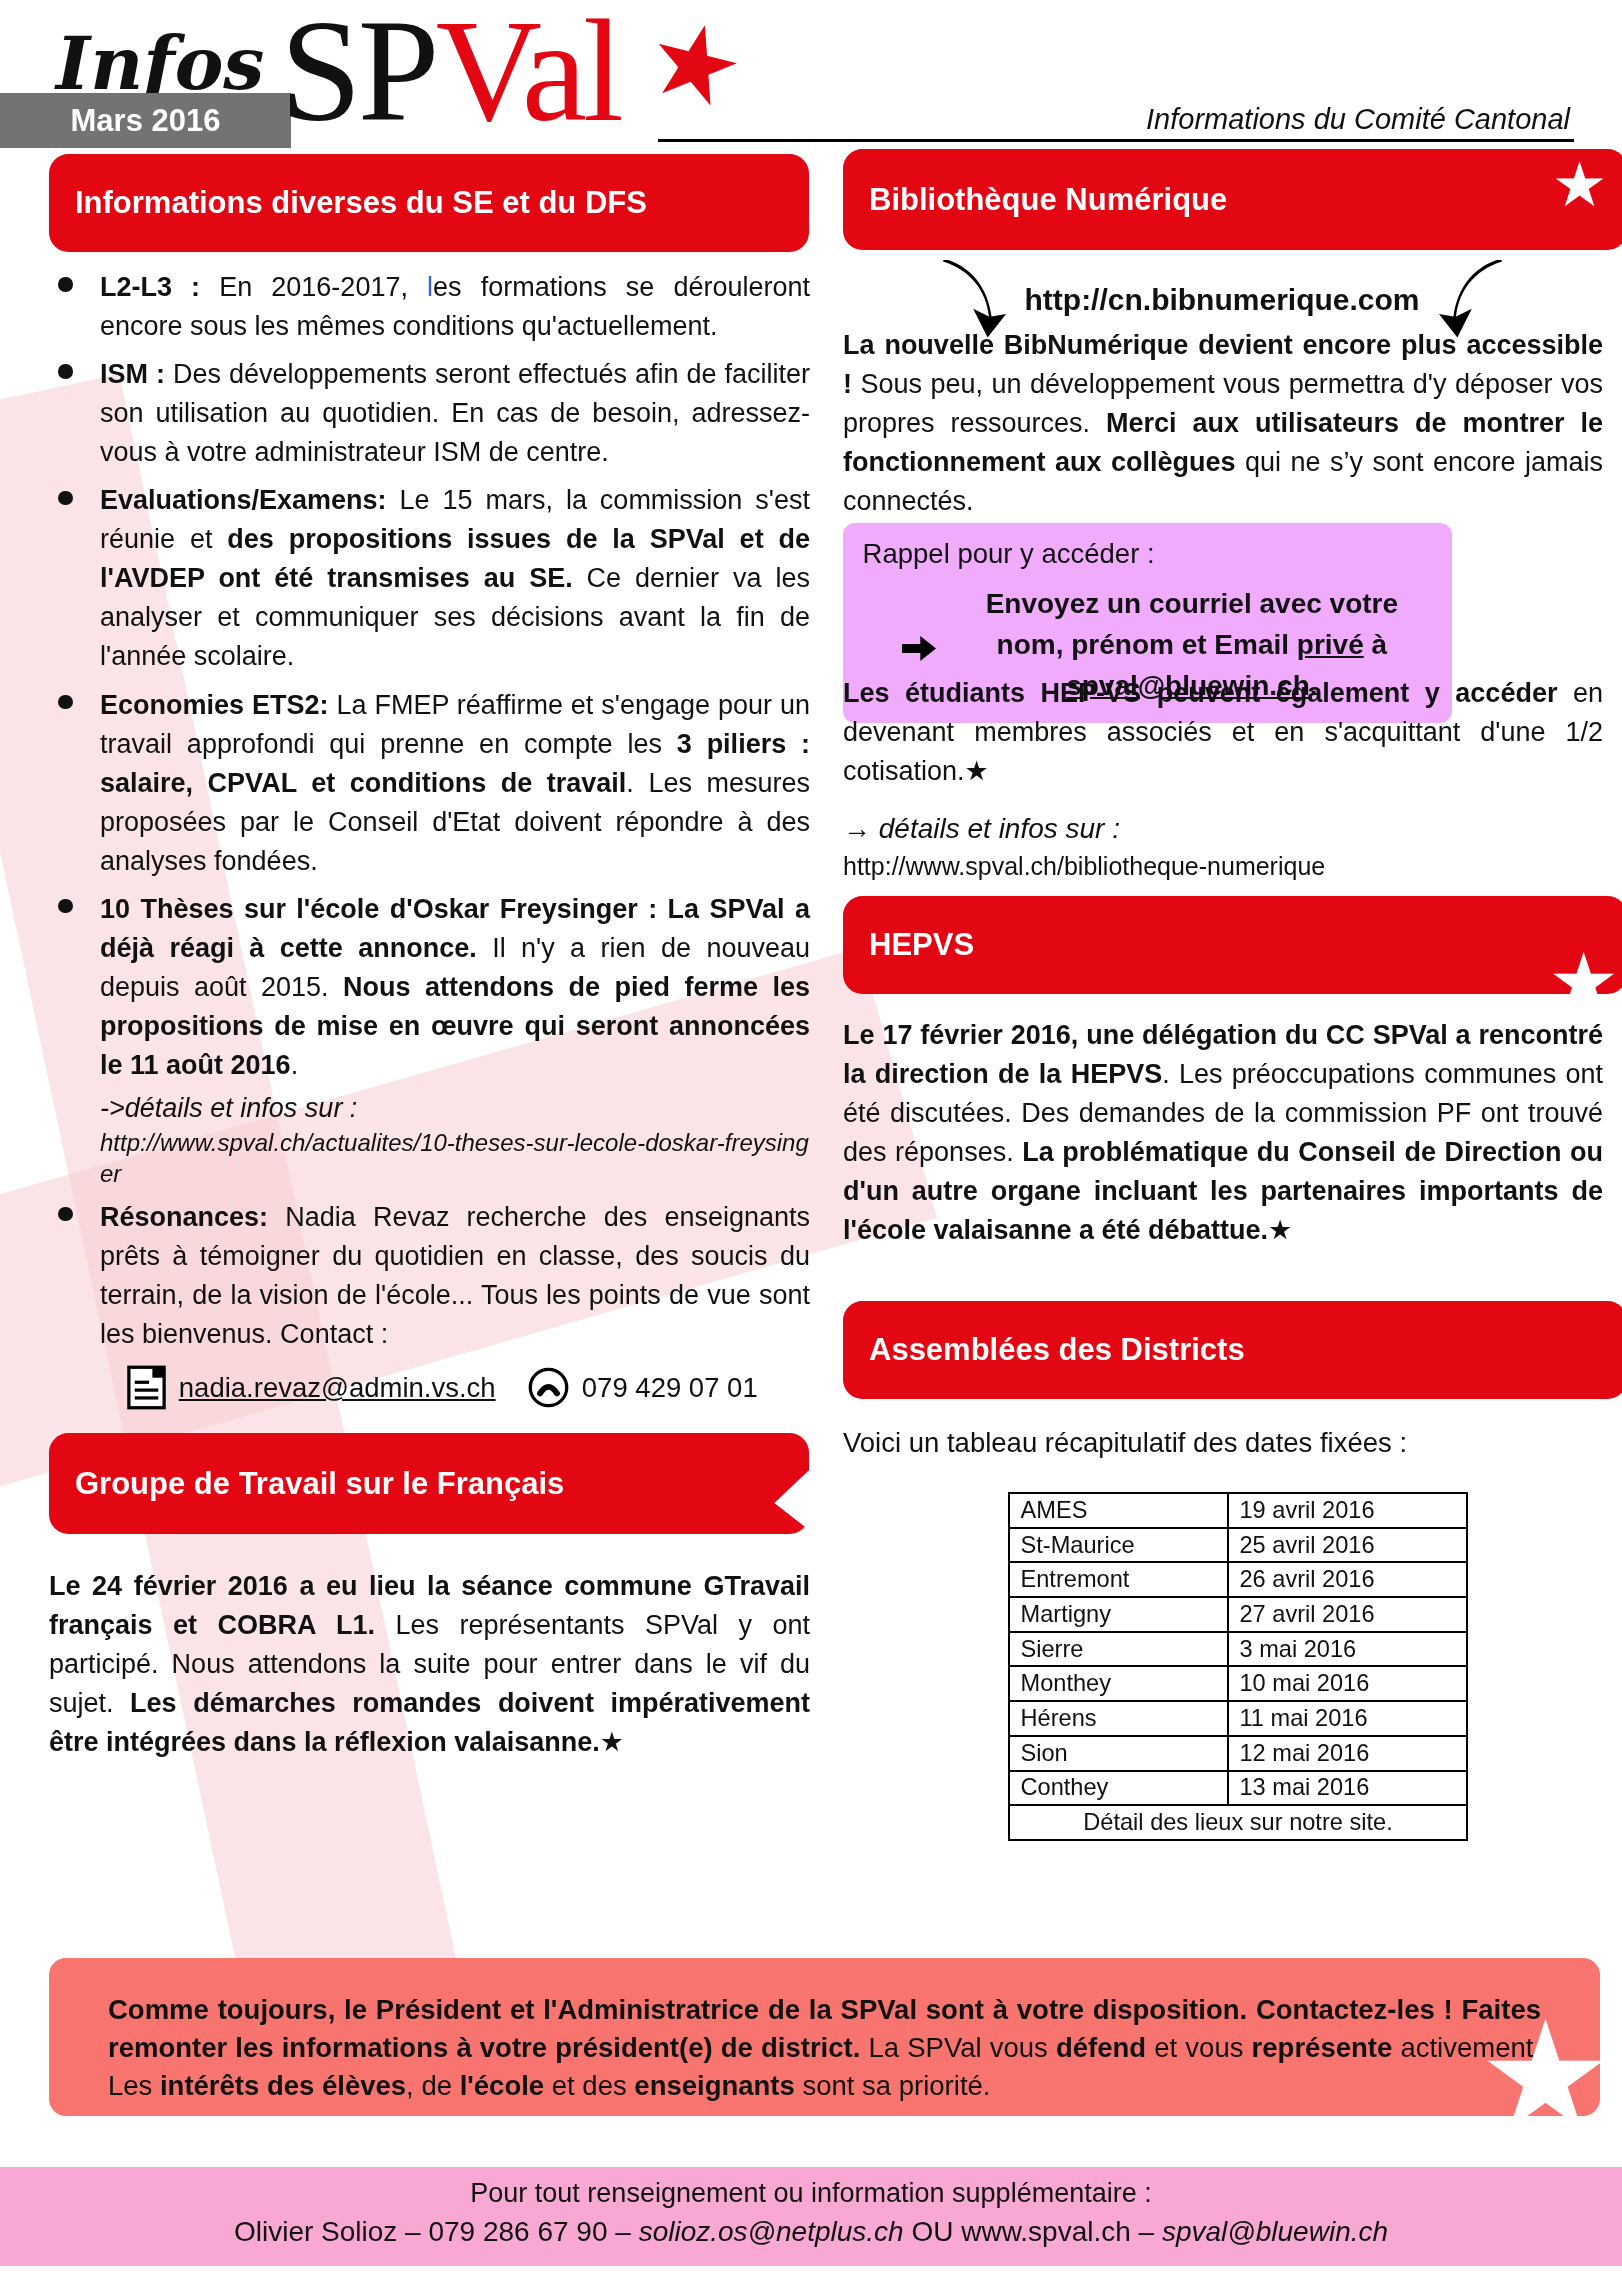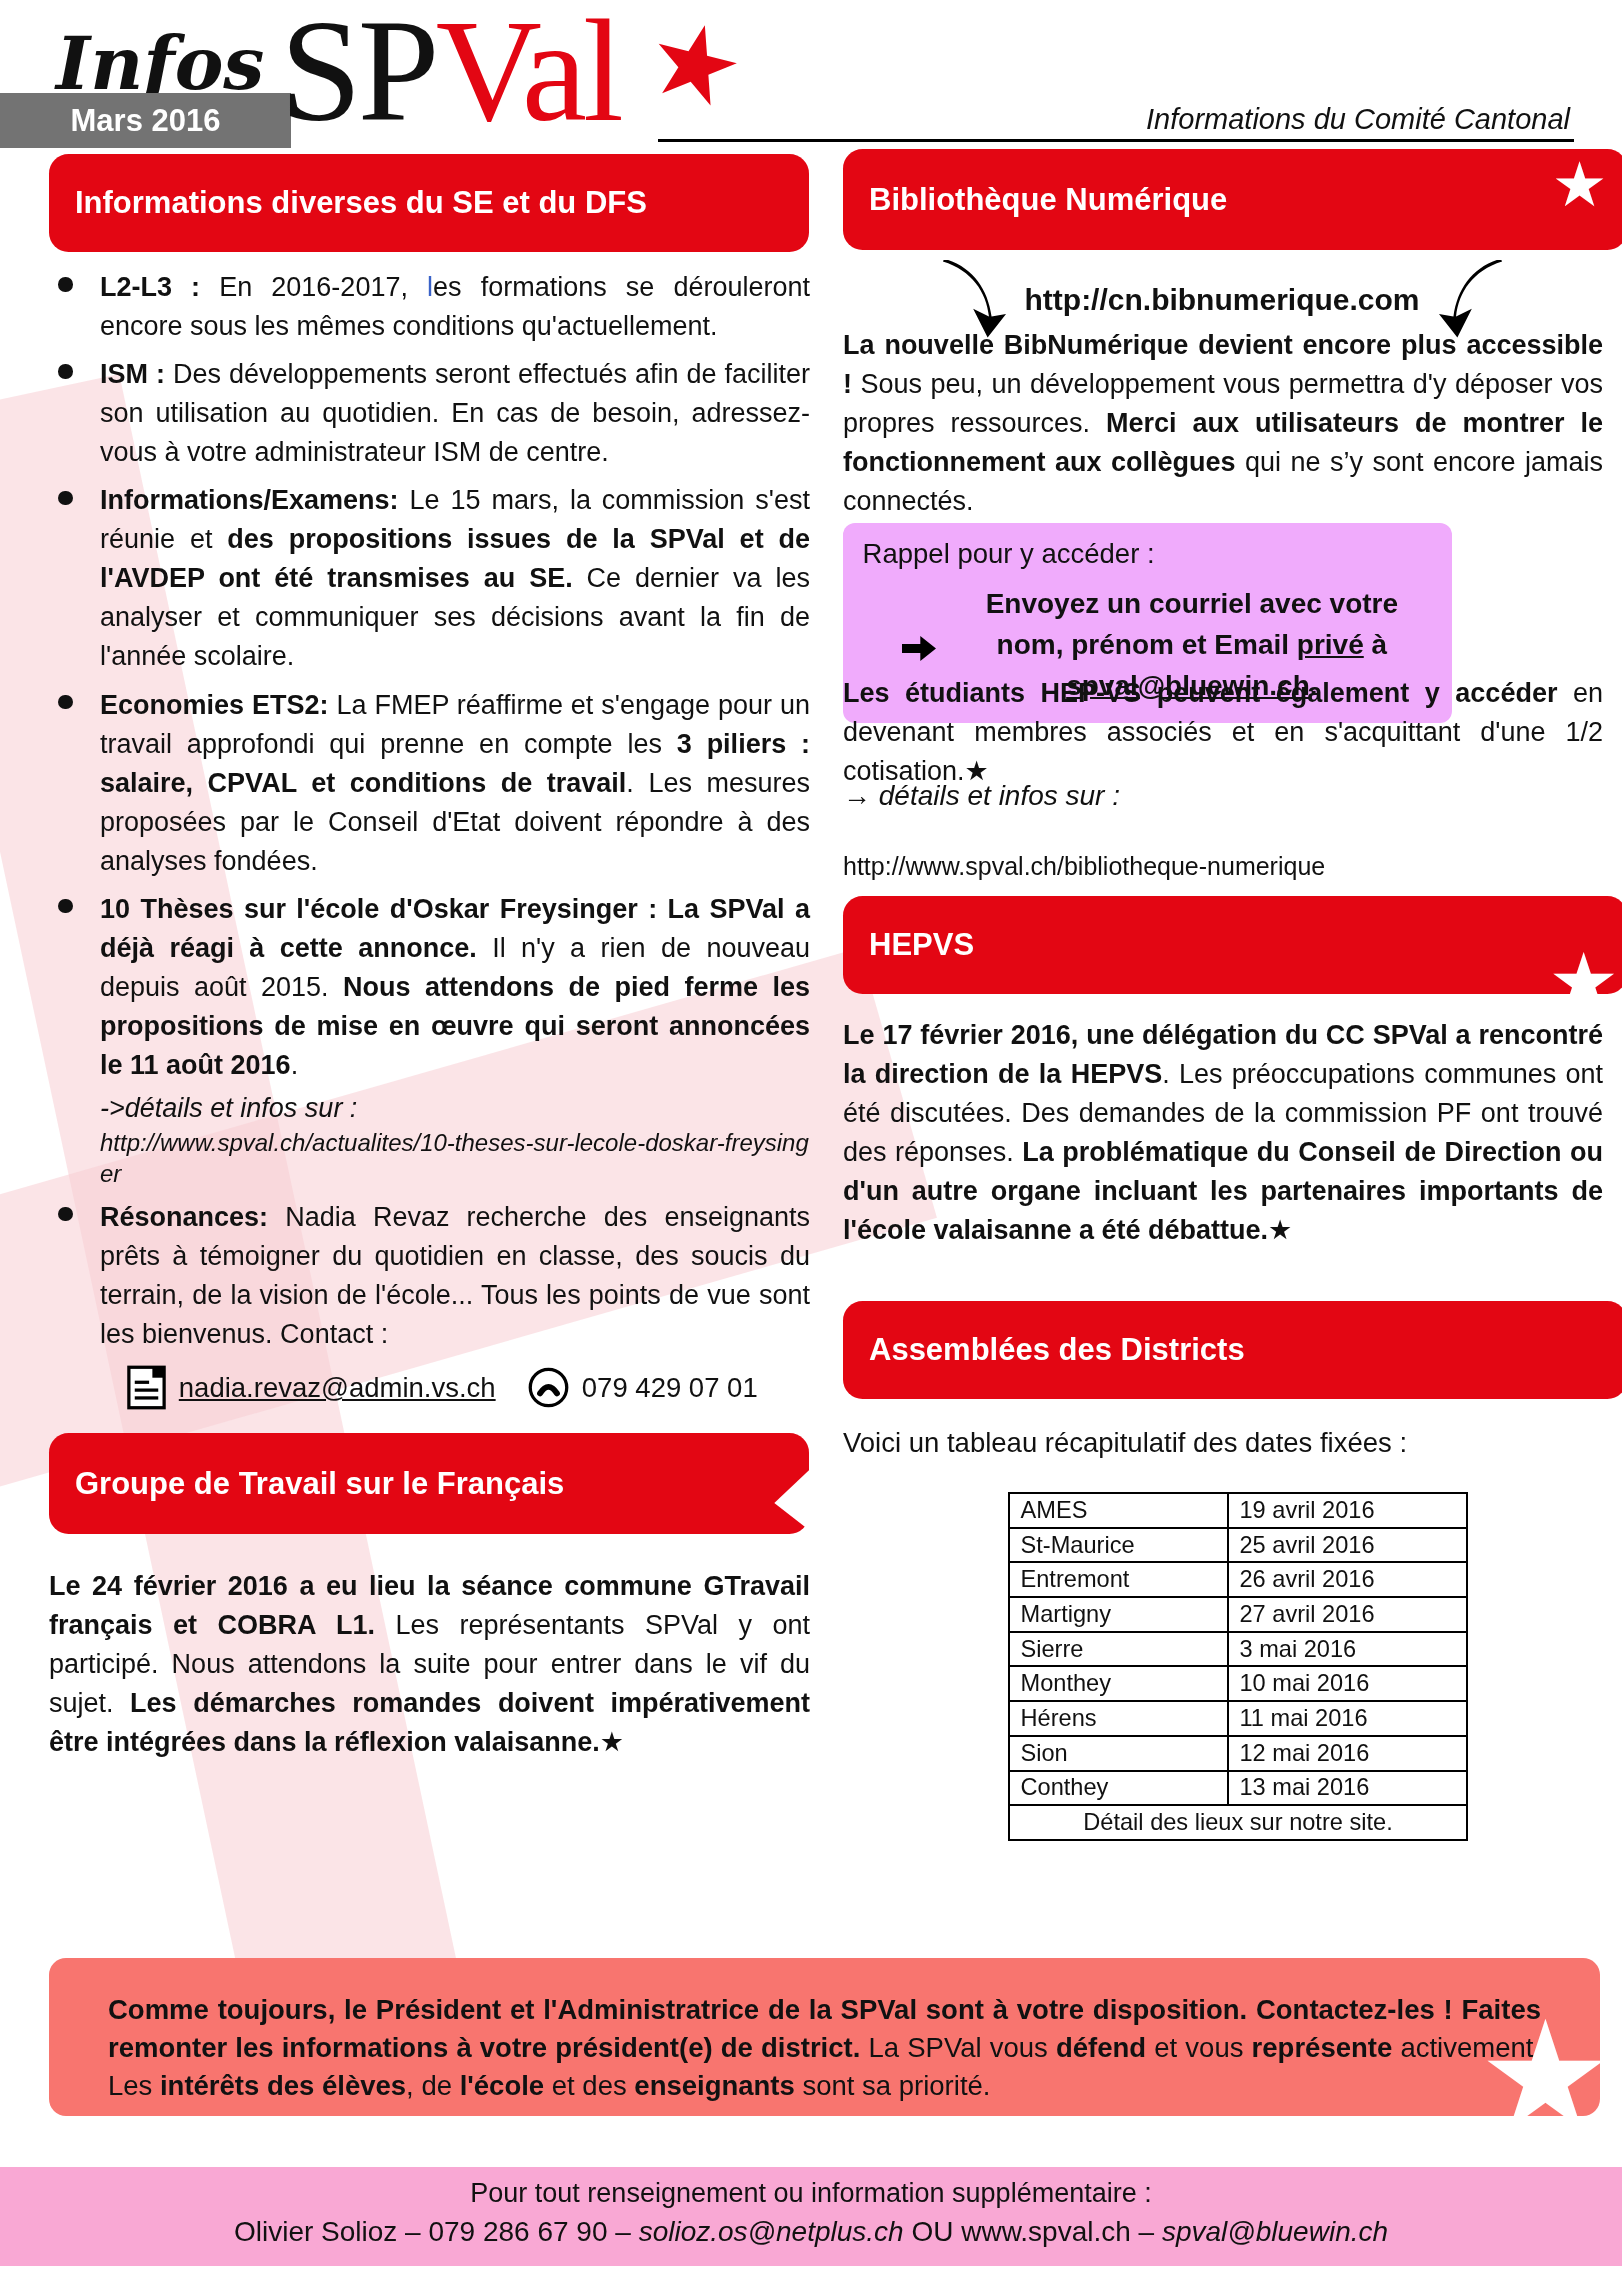--- a/index.html
+++ b/index.html
@@ -55,21 +55,21 @@
     <span>Informations diverses du SE et du DFS</span>
   </div>
 
   <div class="abs body-text" style="left:49px;top:268px;width:761px;">
     <ul class="bullets">
       <li><span class="dot"></span>
         <span><span class="b">L2-L3 : </span><span>En 2016-2017, </span><span class="blue">l</span><span>es formations se dérouleront encore sous les mêmes conditions qu'actuellement.</span></span></li>
       <li><span class="dot"></span>
         <span><span class="b">ISM : </span><span>Des développements seront effectués afin de faciliter son utilisation au quotidien. En cas de besoin, adressez-vous à votre administrateur ISM de centre.</span></span></li>
       <li><span class="dot"></span>
-        <span><span class="b">Informations/Examens:</span><span> Le 15 mars, la commission s'est réunie et </span><span class="b">des propositions issues de la SPVal et de l'AVDEP ont été transmises au SE.</span><span> Ce dernier va les analyser et communiquer ses décisions avant la fin de l'année scolaire.</span></span></li>
+        <span><span class="b">Evaluations/Examens:</span><span> Le 15 mars, la commission s'est réunie et </span><span class="b">des propositions issues de la SPVal et de l'AVDEP ont été transmises au SE.</span><span> Ce dernier va les analyser et communiquer ses décisions avant la fin de l'année scolaire.</span></span></li>
       <li><span class="dot"></span>
         <span><span class="b">Economies ETS2:</span><span> La FMEP réaffirme et s'engage pour un travail approfondi qui prenne en compte les </span><span class="b">3 piliers : salaire, CPVAL et conditions de travail</span><span>. Les mesures proposées par le Conseil d'Etat doivent répondre à des analyses fondées.</span></span></li>
       <li><span class="dot"></span>
         <span><span class="b">10 Thèses sur l'école d'Oskar Freysinger : La SPVal a déjà réagi à cette annonce.</span><span> Il n'y a rien de nouveau depuis août 2015. </span><span class="b">Nous attendons de pied ferme les propositions de mise en œuvre qui seront annoncées le 11 août 2016</span><span>.</span></span>
         <div class="detail-line">-&gt;détails et infos sur :</div>
         <div class="detail-url">http://www.spval.ch/actualites/10-theses-sur-lecole-doskar-freysinger</div>
       </li>
       <li><span class="dot"></span>
         <span><span class="b">Résonances:</span><span> Nadia Revaz recherche des enseignants prêts à témoigner du quotidien en classe, des soucis du terrain, de la vision de l'école... Tous les points de vue sont les bienvenus. Contact :</span></span>
         <div class="contact-row">
@@ -130,21 +130,21 @@
         <svg width="34" height="25" viewBox="0 0 52 38">
           <polygon points="0,12 28,12 28,0 52,19 28,38 28,26 0,26" fill="#000"></polygon>
         </svg>
       </span>
       <div style="font-size:28px;line-height:41px;text-align:center;flex:1;"><span class="b">Envoyez un courriel avec votre nom, prénom et Email </span><span class="b u">privé</span><span class="b">  à </span><span class="b u">spval@bluewin.ch</span><span class="b">.</span></div>
     </div>
   </div>
 
   <div class="abs body-text" style="left:843px;top:674px;width:760px;"><span class="b">Les étudiants HEP-VS peuvent également y accéder</span><span> en devenant membres associés et en s'acquittant d'une 1/2 cotisation.★</span></div>
 
-  <div class="abs" style="left:843px;top:780px;width:760px;font-style:italic;font-size:28px;">→ détails et infos sur :</div>
+  <div class="abs" style="left:843px;top:813px;width:760px;font-style:italic;font-size:28px;">→ détails et infos sur :</div>
   <div class="abs" style="left:843px;top:852px;width:760px;font-size:25px;">http://www.spval.ch/bibliotheque-numerique</div>
 
   <div class="redbox" style="left:843px;top:896px;width:758px;height:98px;">
     <span>HEPVS</span>
     <span class="white-star" style="right:7.9px;bottom:-27.5px;font-size:79px;">★</span>
   </div>
 
   <div class="abs body-text" style="left:843px;top:1016px;width:760px;"><span class="b">Le 17 février 2016, une délégation du CC SPVal a rencontré la direction de la HEPVS</span><span>. Les préoccupations communes ont été discutées. Des demandes de la commission PF ont trouvé des réponses. </span><span class="b">La problématique du Conseil de Direction ou d'un autre organe incluant les partenaires importants de l'école valaisanne a été débattue.</span><span>★</span></div>
 
   <div class="redbox" style="left:843px;top:1301px;width:758px;height:98px;">

